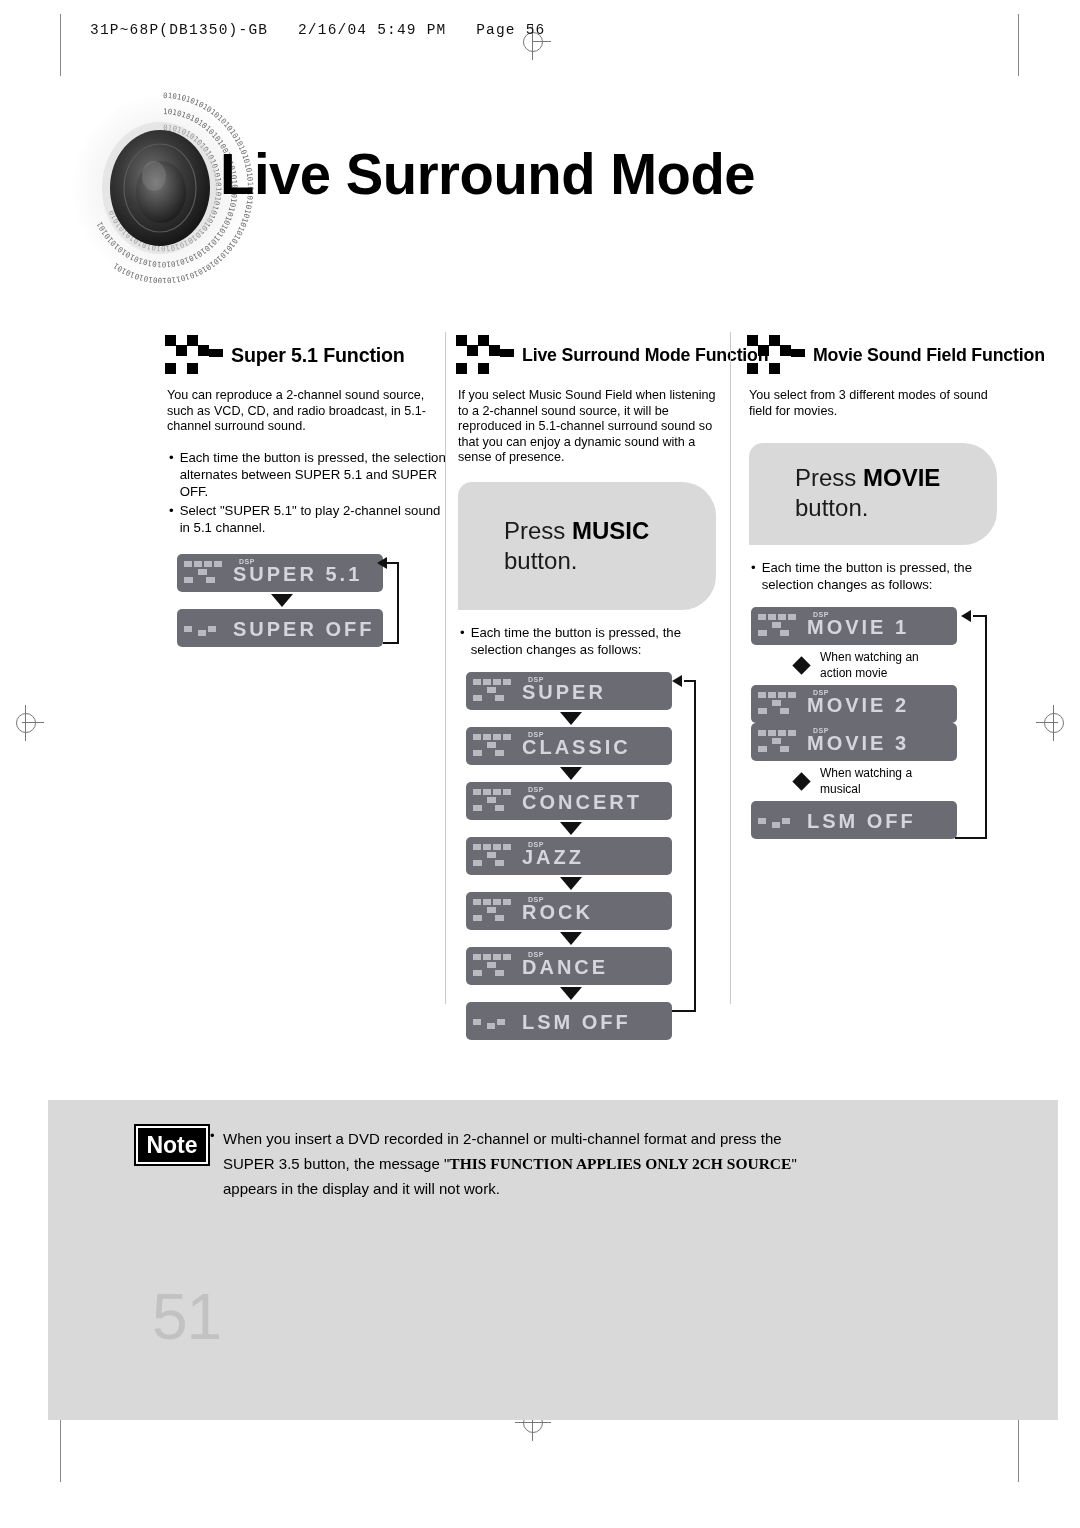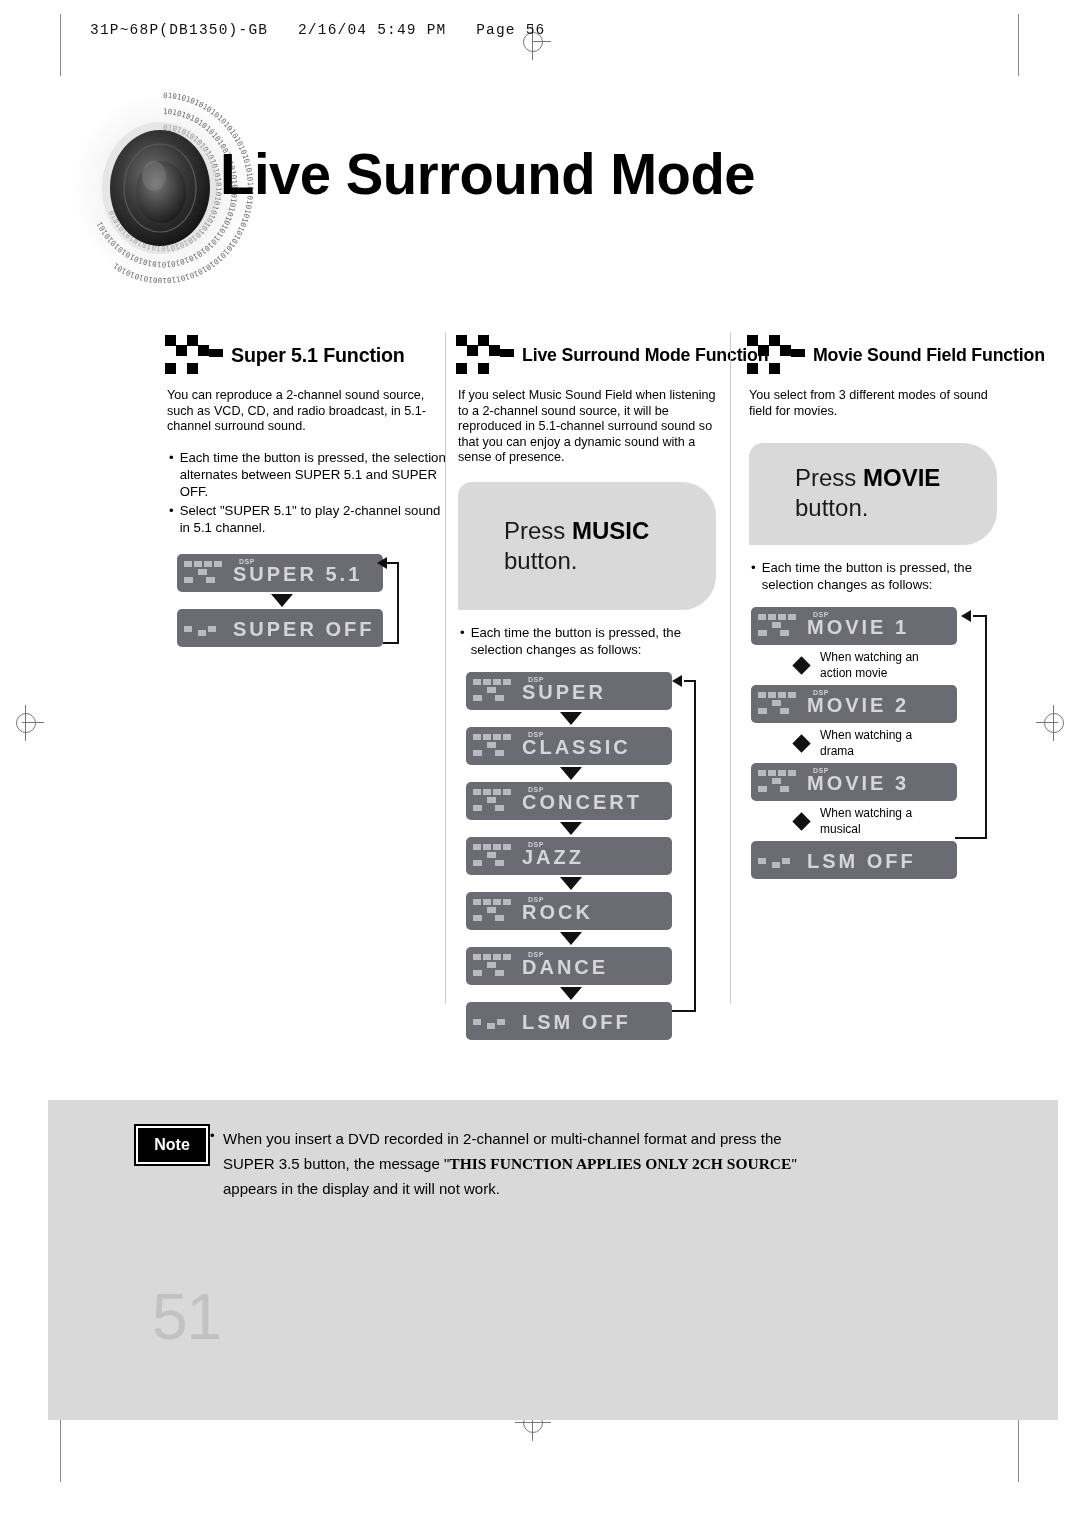--- a/index.html
+++ b/index.html
@@ -113,21 +113,21 @@
   .annot-row { display:flex; align-items:center; gap:12px; height:40px; padding-left:44px; }
 
   
   .note-box {
     position:absolute; left:48px; top:1100px; width:1010px; height:320px;
     background:#d9d9d9;
   }
   .note-badge {
     position:absolute; left:88px; top:26px; width:72px; height:38px;
     background:#000; border:2px solid #fff; outline:2px solid #000;
-    color:#fff; font-size:16px; font-weight:bold;
+    color:#fff; font-size:23px; font-weight:bold;
     display:flex; align-items:center; justify-content:center;
   }
   .note-text {
     position:absolute; left:175px; top:26px; width:720px;
     font-size:15px; line-height:25px; color:#000;
   }
   .note-text .b-serif {
     font-family:"Liberation Serif","DejaVu Serif",serif; font-weight:bold; font-size:15.5px;
   }
   .note-bullet { position:absolute; left:162px; top:28px; font-size:13px; }
@@ -464,24 +464,20 @@
             <span class="seg" style="left:10px;top:0;width:8px;height:6px;"></span>
             <span class="seg" style="left:20px;top:0;width:8px;height:6px;"></span>
             <span class="seg" style="left:30px;top:0;width:8px;height:6px;"></span>
             <span class="seg" style="left:14px;top:8px;width:9px;height:6px;"></span>
             <span class="seg" style="left:0;top:16px;width:9px;height:6px;"></span>
             <span class="seg" style="left:22px;top:16px;width:9px;height:6px;"></span>
           </div>
           <div class="dsp">DSP</div>
           <div class="val">MOVIE 2</div>
         </div>
-        <div class="annot-row">
-          <div class="diamond"></div>
-          <div class="annot" style="width:120px;">When watching a drama</div>
-        </div>
 
         <div class="lcd">
           <div class="icons">
             <span class="seg" style="left:0;top:0;width:8px;height:6px;"></span>
             <span class="seg" style="left:10px;top:0;width:8px;height:6px;"></span>
             <span class="seg" style="left:20px;top:0;width:8px;height:6px;"></span>
             <span class="seg" style="left:30px;top:0;width:8px;height:6px;"></span>
             <span class="seg" style="left:14px;top:8px;width:9px;height:6px;"></span>
             <span class="seg" style="left:0;top:16px;width:9px;height:6px;"></span>
             <span class="seg" style="left:22px;top:16px;width:9px;height:6px;"></span>

